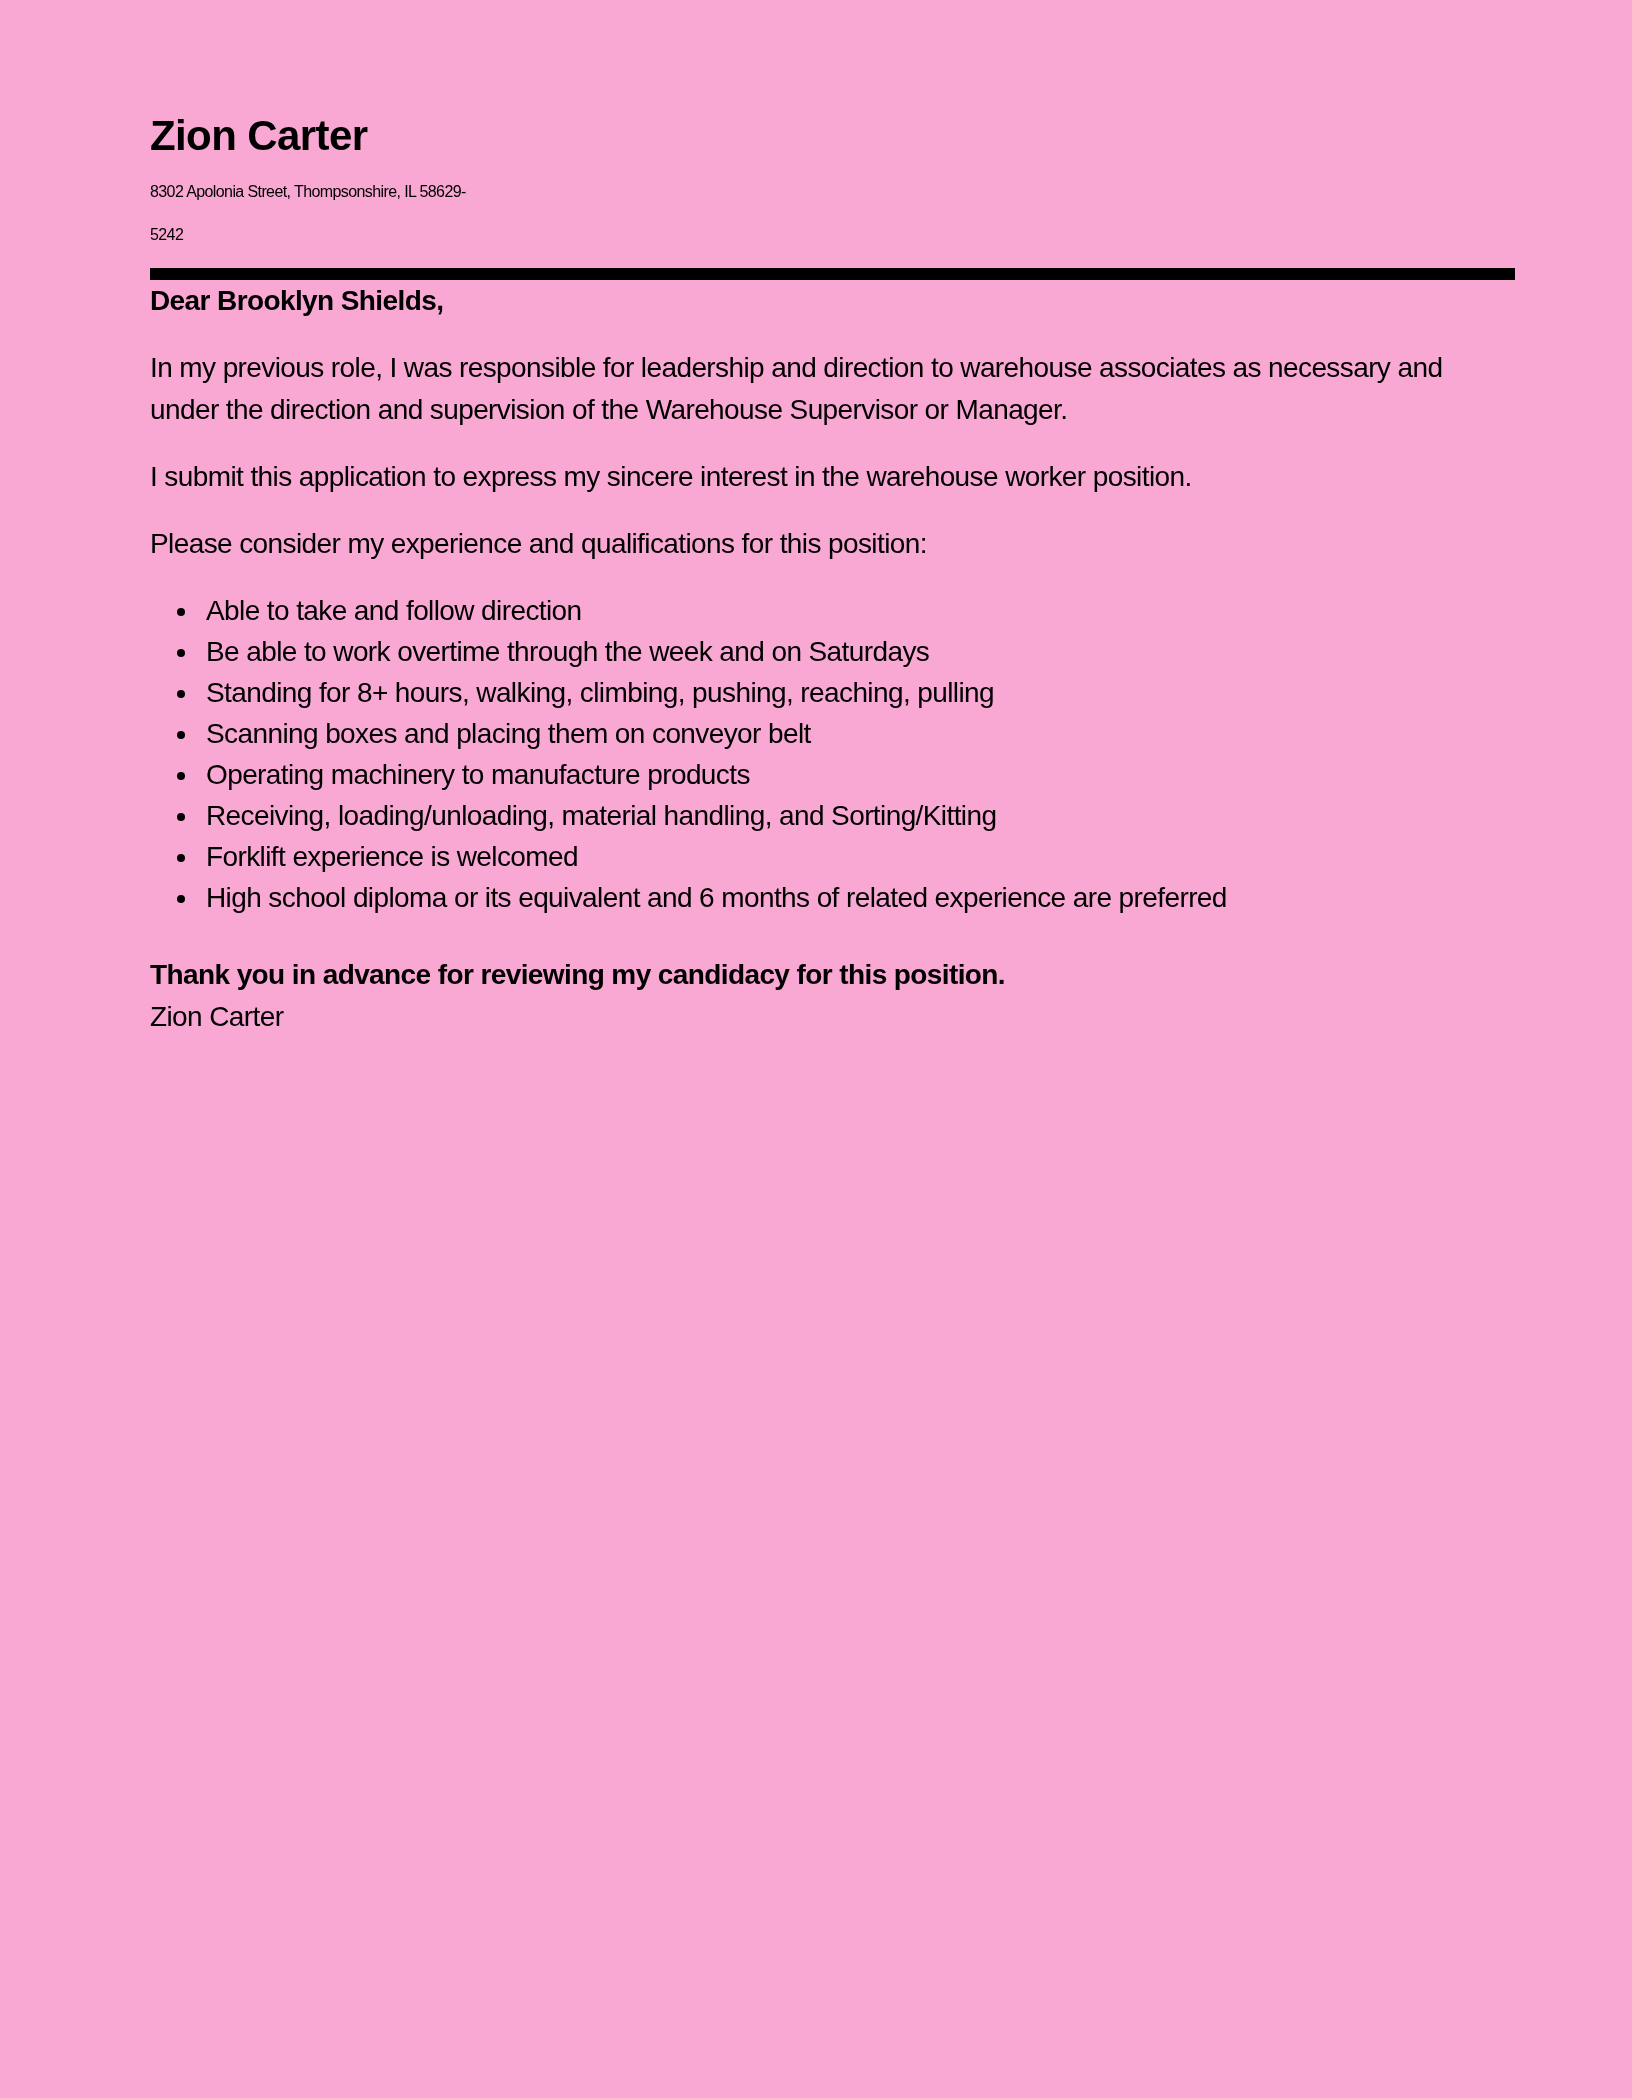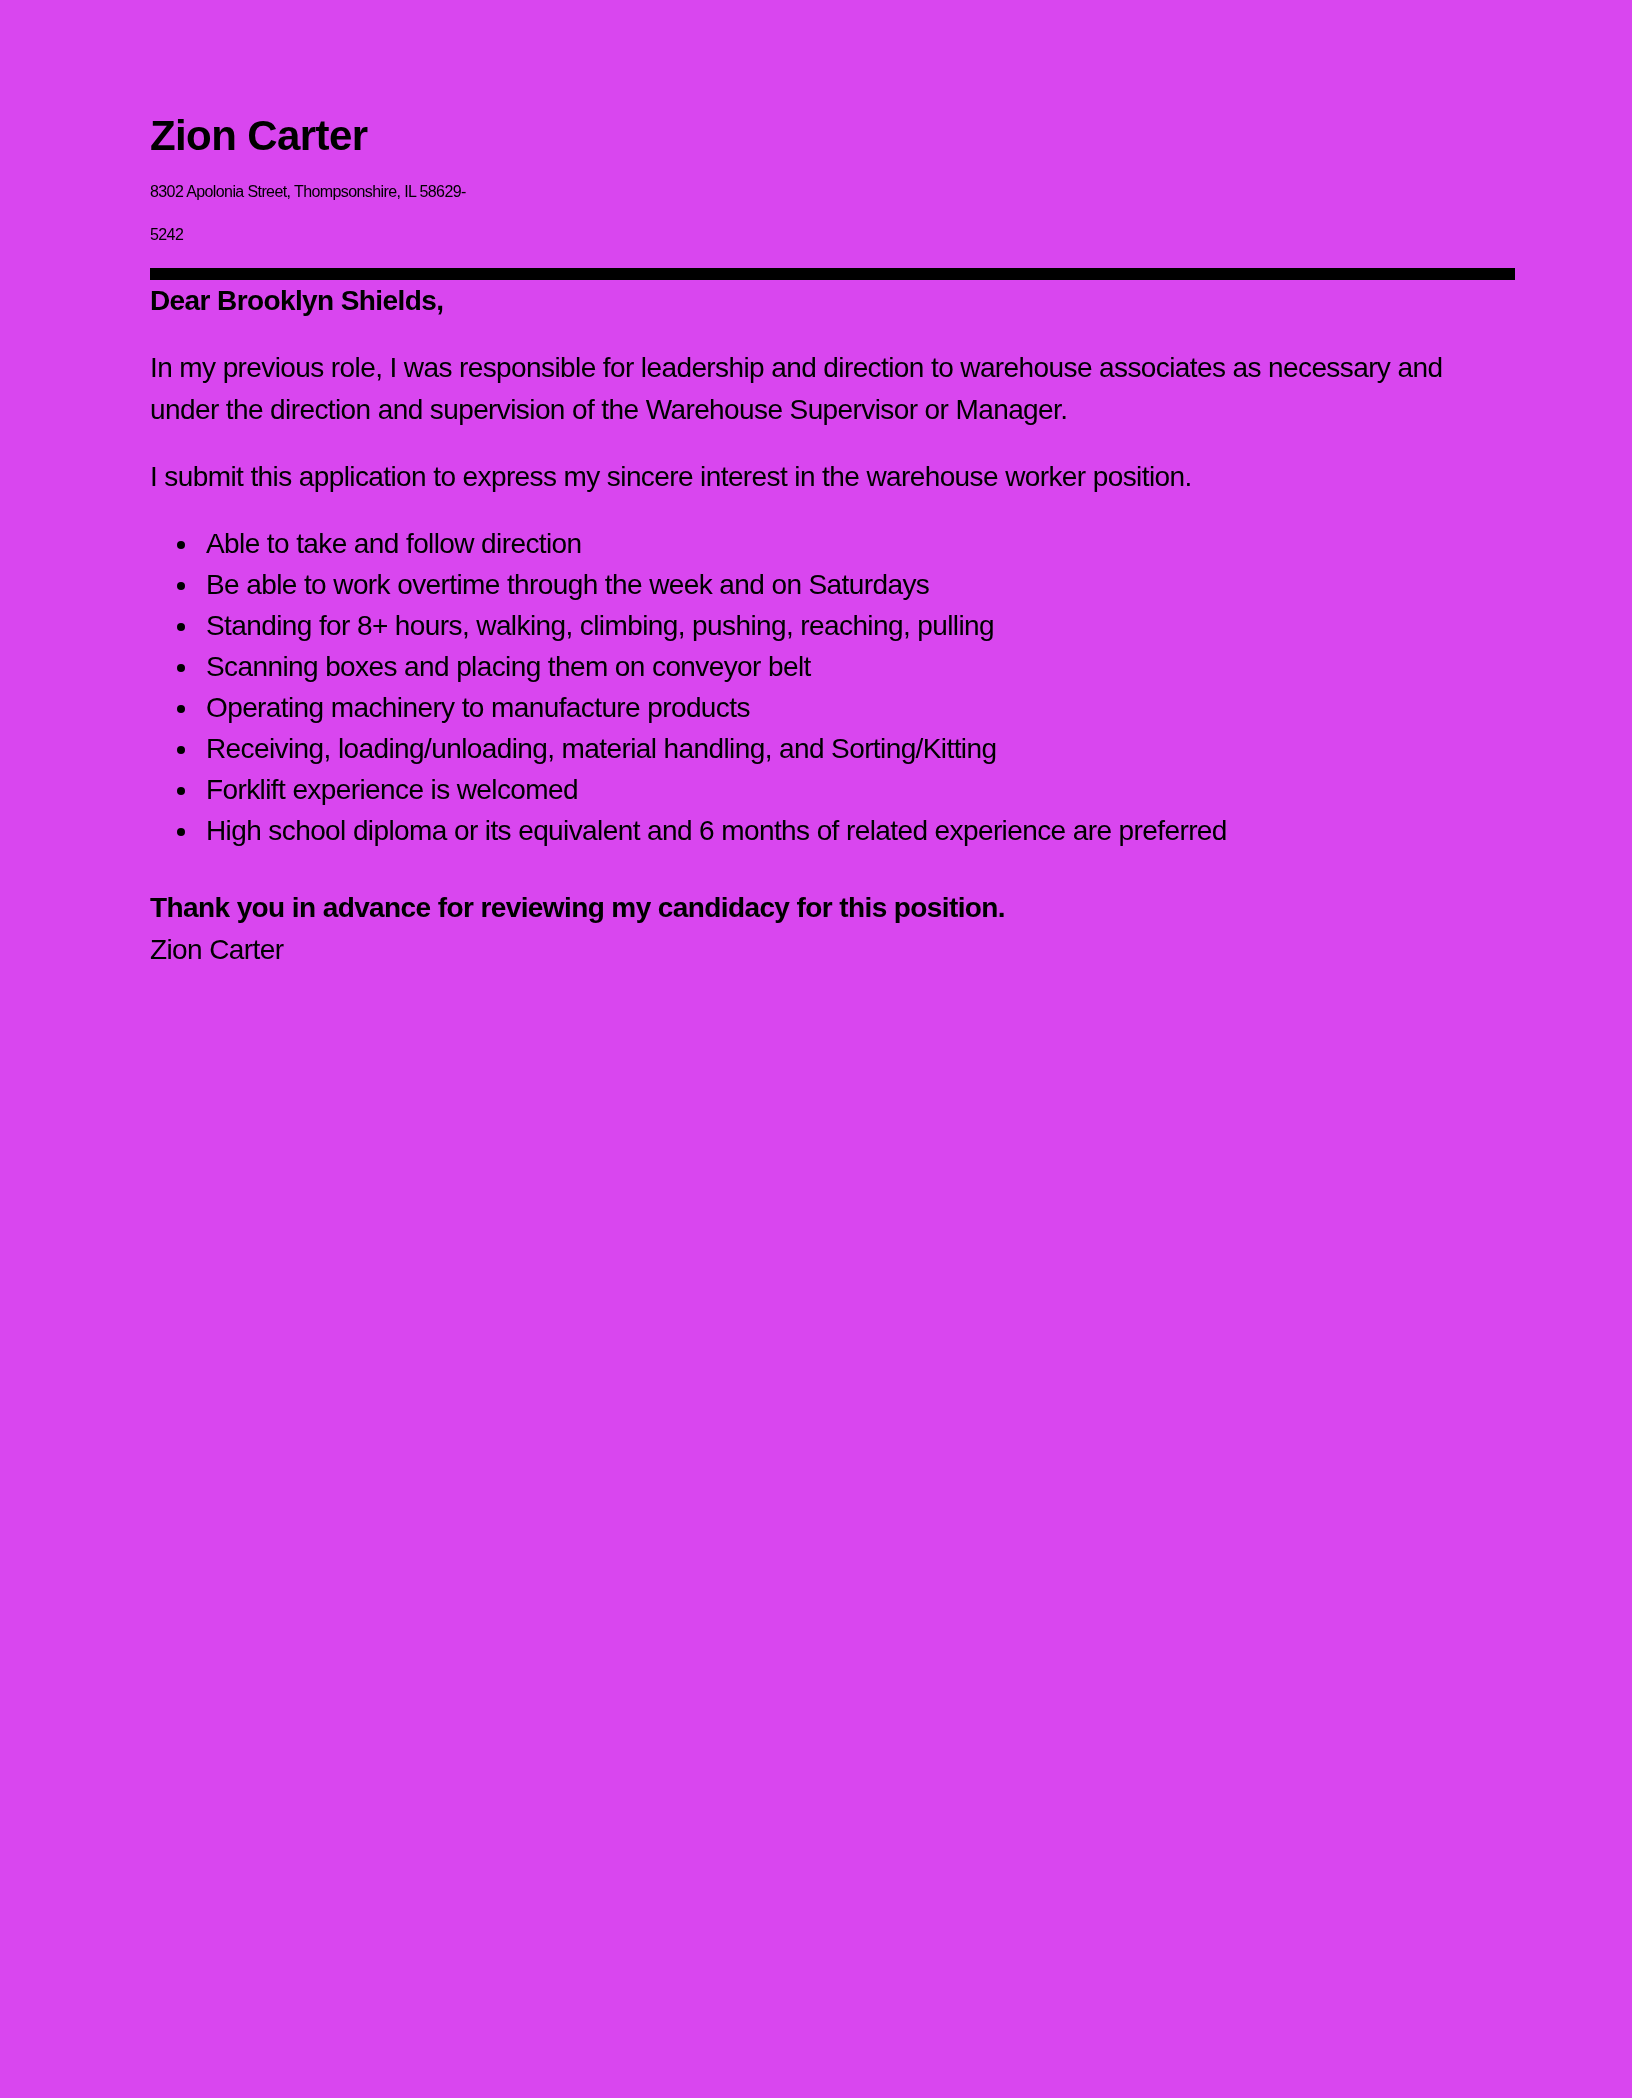--- a/index.html
+++ b/index.html
@@ -5,21 +5,21 @@
   * { margin: 0; padding: 0; box-sizing: border-box; }
   html, body {
     background: #ffffff;
     font-family: "Liberation Sans", "DejaVu Sans", sans-serif;
     color: #000000;
   }
   .page {
     position: relative;
     width: 1632px;
     height: 2098px;
-    background: #d946ef;
+    background: #f9a8d4;
     overflow: hidden;
   }
   .content {
     padding: 112px 117px 0 150px;
     letter-spacing: -0.6px;
   }
   .sender-name {
     font-size: 42px;
     font-weight: 700;
     line-height: 48px;
@@ -81,20 +81,21 @@
       <div class="address-line">5242</div>
       <div class="header-divider"></div>
     </header>
 
     <div class="greeting">Dear Brooklyn Shields,</div>
 
     <p class="para">In my previous role, I was responsible for leadership and direction to warehouse associates as necessary and under the direction and supervision of the Warehouse Supervisor or Manager.</p>
 
     <p class="para">I submit this application to express my sincere interest in the warehouse worker position.</p>
 
+    <p class="para">Please consider my experience and qualifications for this position:</p>
 
     <ul class="qual-list">
       <li>Able to take and follow direction</li>
       <li>Be able to work overtime through the week and on Saturdays</li>
       <li>Standing for 8+ hours, walking, climbing, pushing, reaching, pulling</li>
       <li>Scanning boxes and placing them on conveyor belt</li>
       <li>Operating machinery to manufacture products</li>
       <li>Receiving, loading/unloading, material handling, and Sorting/Kitting</li>
       <li>Forklift experience is welcomed</li>
       <li>High school diploma or its equivalent and 6 months of related experience are preferred</li>

